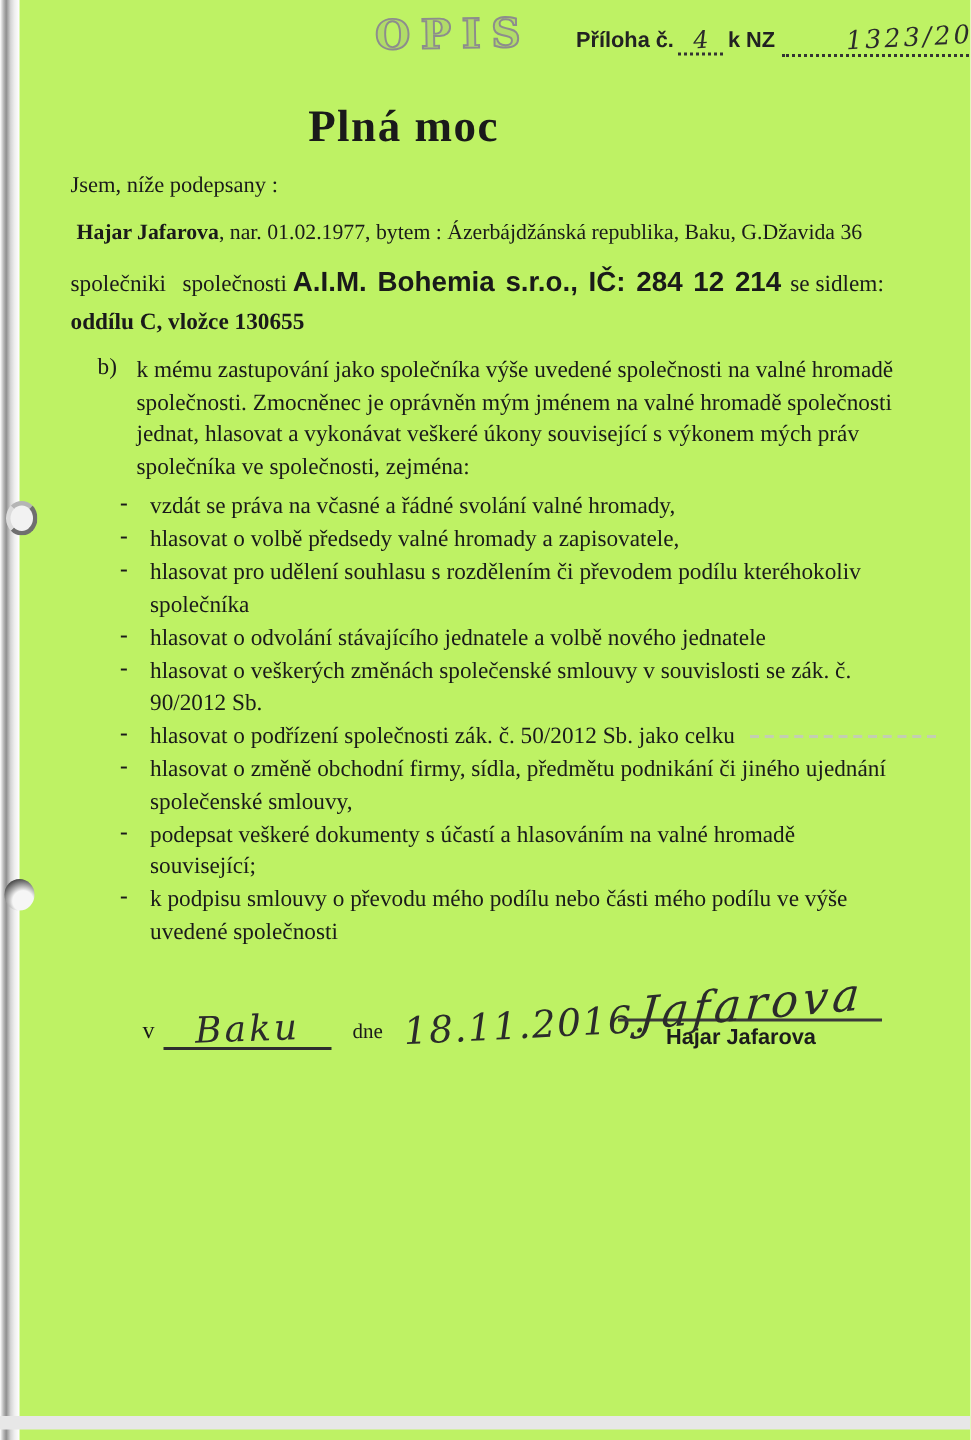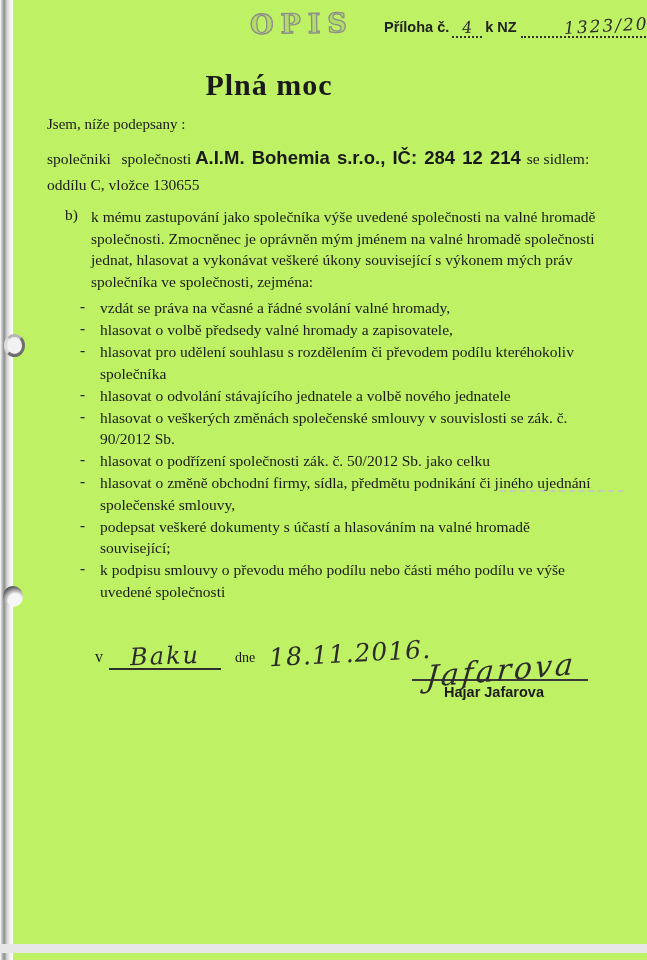--- a/index.html
+++ b/index.html
@@ -41,21 +41,21 @@
   p{margin:0;}
   .intro{margin-bottom:14px;}
   .principal{margin-bottom:13px;padding-left:4px;font-size:14.5px;}
   .principal b{font-size:14.5px;}
   .company{margin-bottom:7px;}
   .company .pre{word-spacing:7px;}
   .company .bold-co{font-family:"Liberation Sans",sans-serif;font-weight:bold;font-size:18.5px;word-spacing:2px;}
   .company .post{margin-left:6px;}
   .addr1{margin-bottom:4px;}
   .addr1 .sans-part{font-size:14.5px;}
-  .addr2{margin-bottom:12px;}
+  .addr2{margin-bottom:12px;font-weight:bold;}
   .heading{font-weight:bold;font-size:16px;margin-bottom:15px;letter-spacing:.3px;}
   .agent{margin-bottom:15px;}
   .clause{display:flex;padding-left:18px;margin-bottom:5px;}
   .clause .marker{width:26px;flex:none;font-size:15.5px;}
   .clause .ctext{width:505px;font-size:15.5px;line-height:21.5px;}
   .bullets{list-style:none;margin:0;padding:0 0 0 33px;}
   .bullets li{display:flex;margin-bottom:.5px;}
   .bullets .dash{width:20px;flex:none;font-size:15.5px;font-weight:bold;}
   .bullets .btext{width:498px;font-size:15.5px;line-height:21.5px;}
 
@@ -90,20 +90,21 @@
 
   <div class="annotation"><span>Příloha č.</span><span class="dotted-short"><span class="hw hw-num">4</span></span><span>k NZ</span><span class="dotted-long"><span class="hw hw-nz">1323/2016</span></span>
   </div>
 
   <h1 class="title">Plná moc</h1>
 
   <div class="content">
 
     <p class="sans intro">Jsem, níže podepsany :</p>
 
+    <p class="sans principal"><b>Hajar Jafarova</b><span>, nar. 01.02.1977, bytem : Ázerbájdžánská republika, Baku, G.Džavida 36</span></p>
 
     <p class="serif company"><span class="pre">společniki společnosti</span>
       <span class="bold-co">A.I.M. Bohemia s.r.o., IČ: 284 12 214</span><span class="post">se sidlem:</span></p>
 
 
     <p class="serif addr2">oddílu C, vložce 130655</p>
 
 
 
     <div class="clause">

